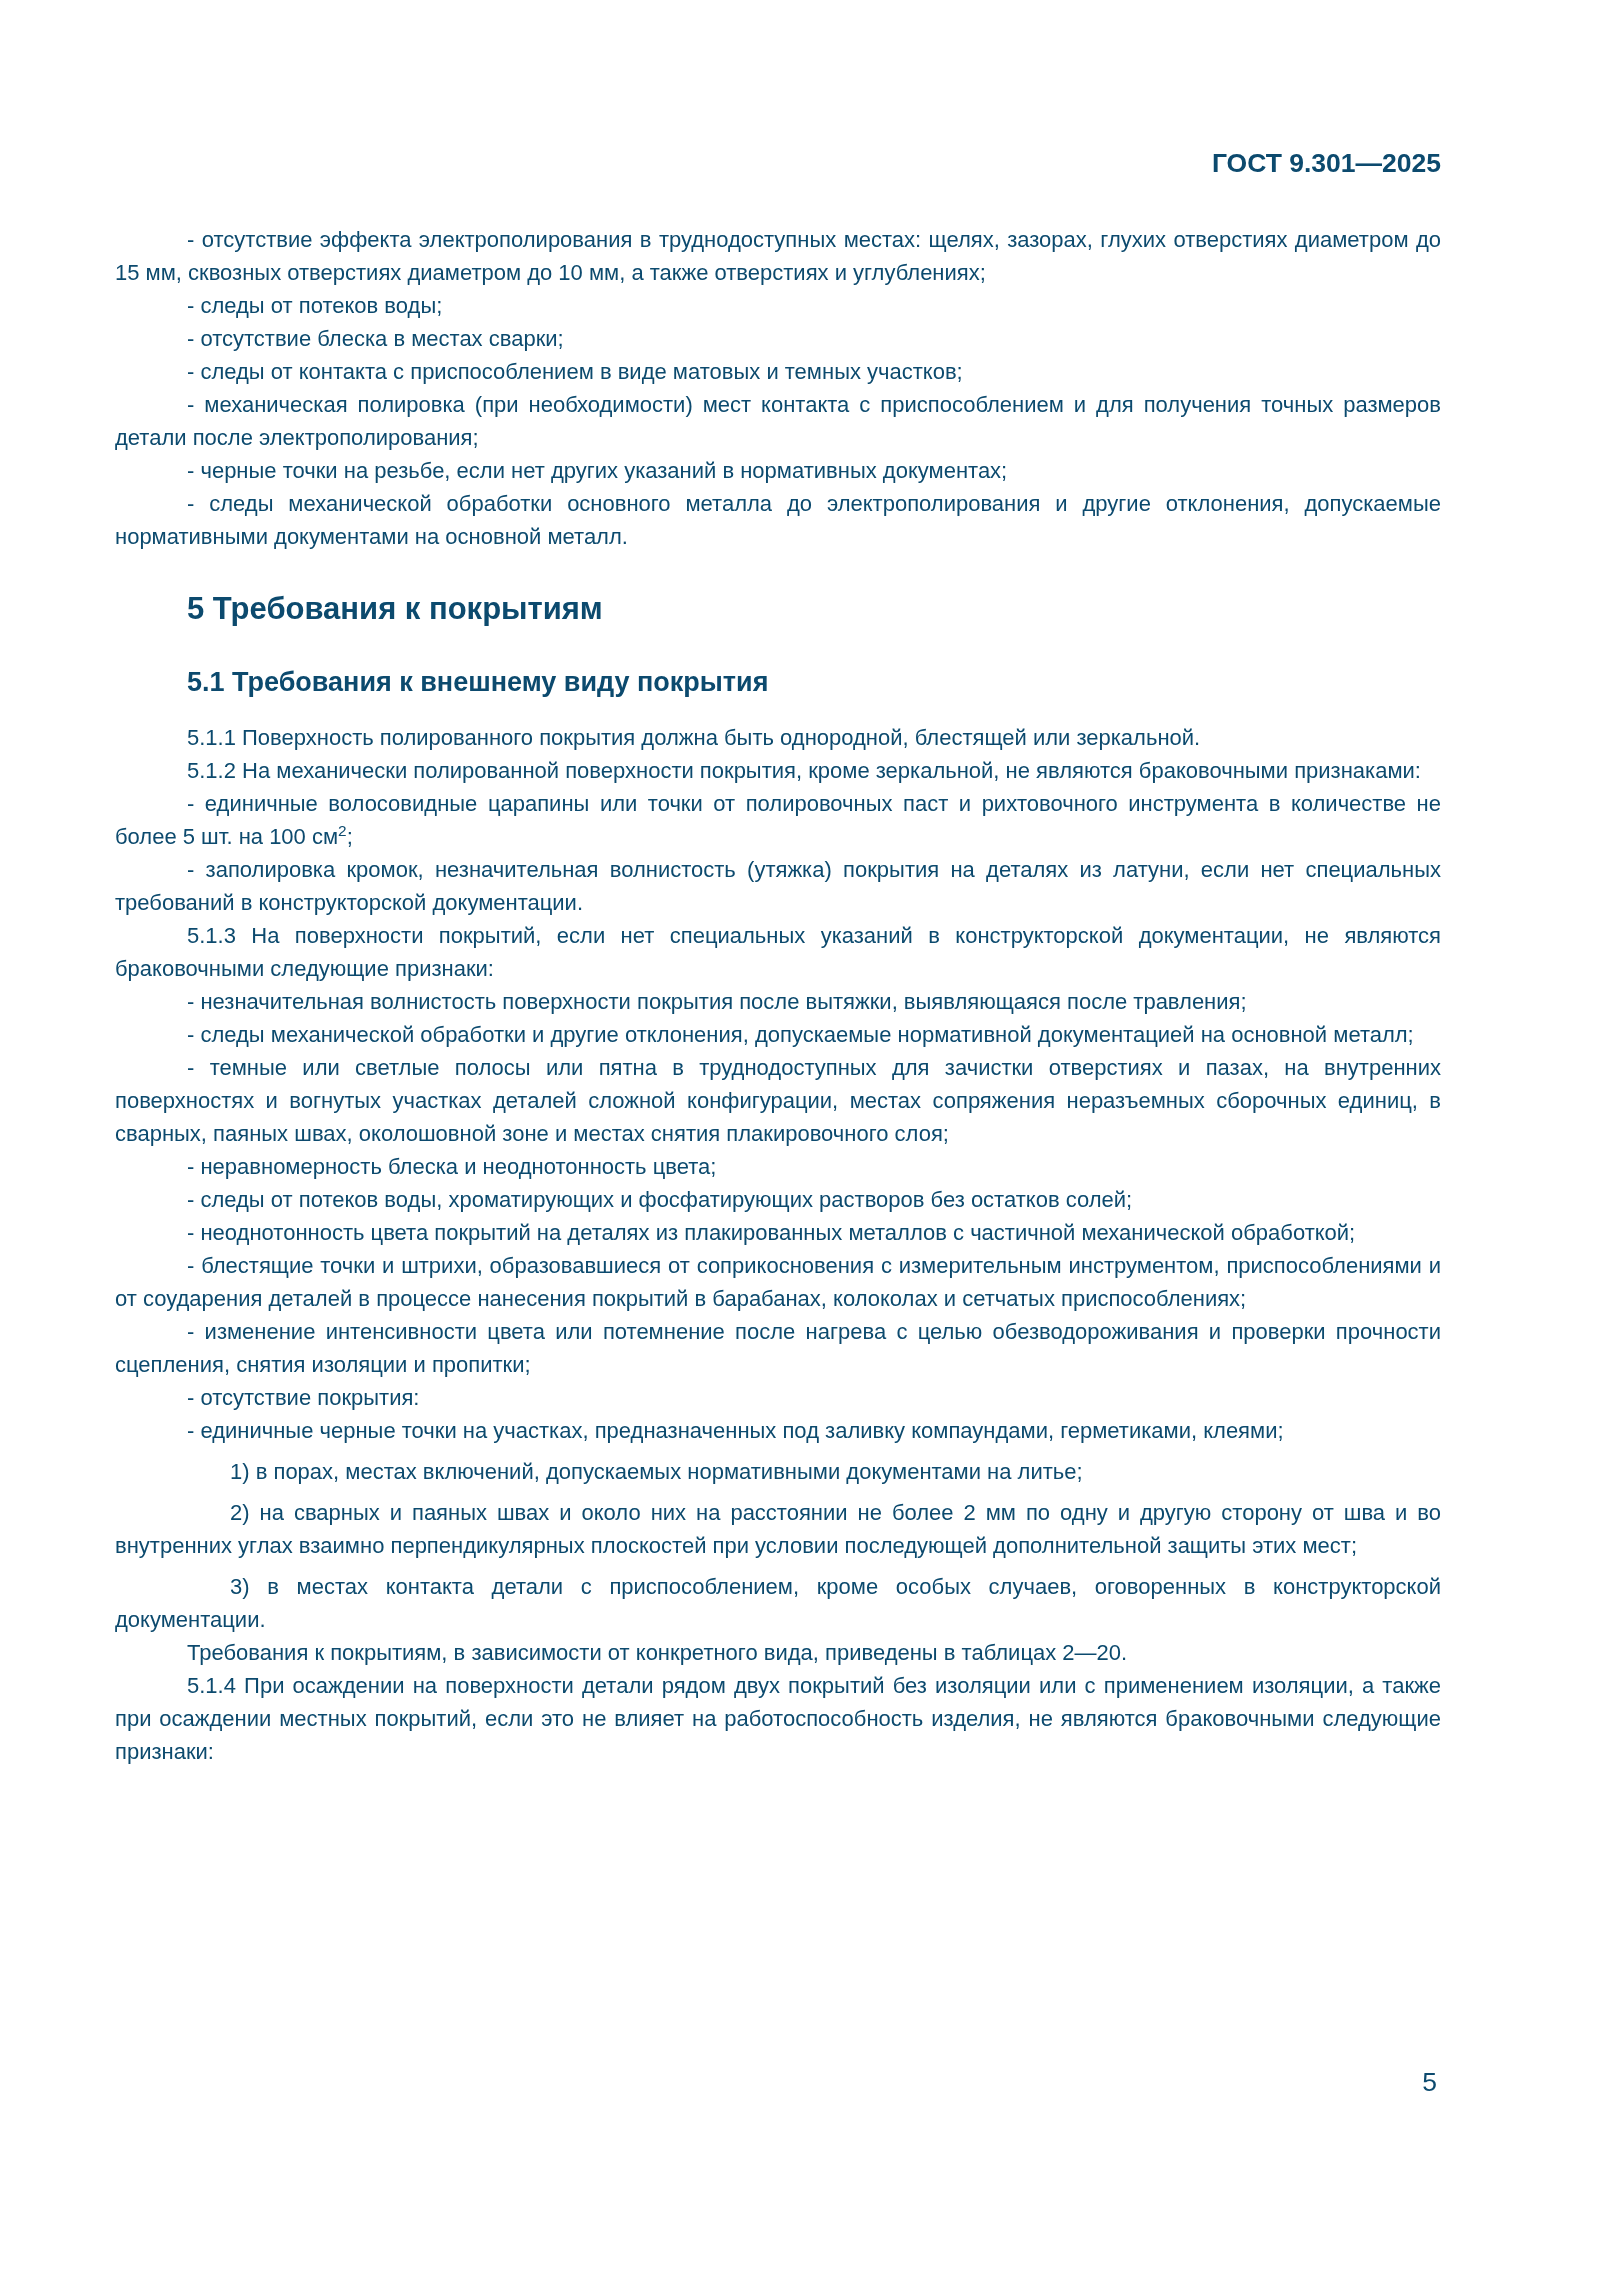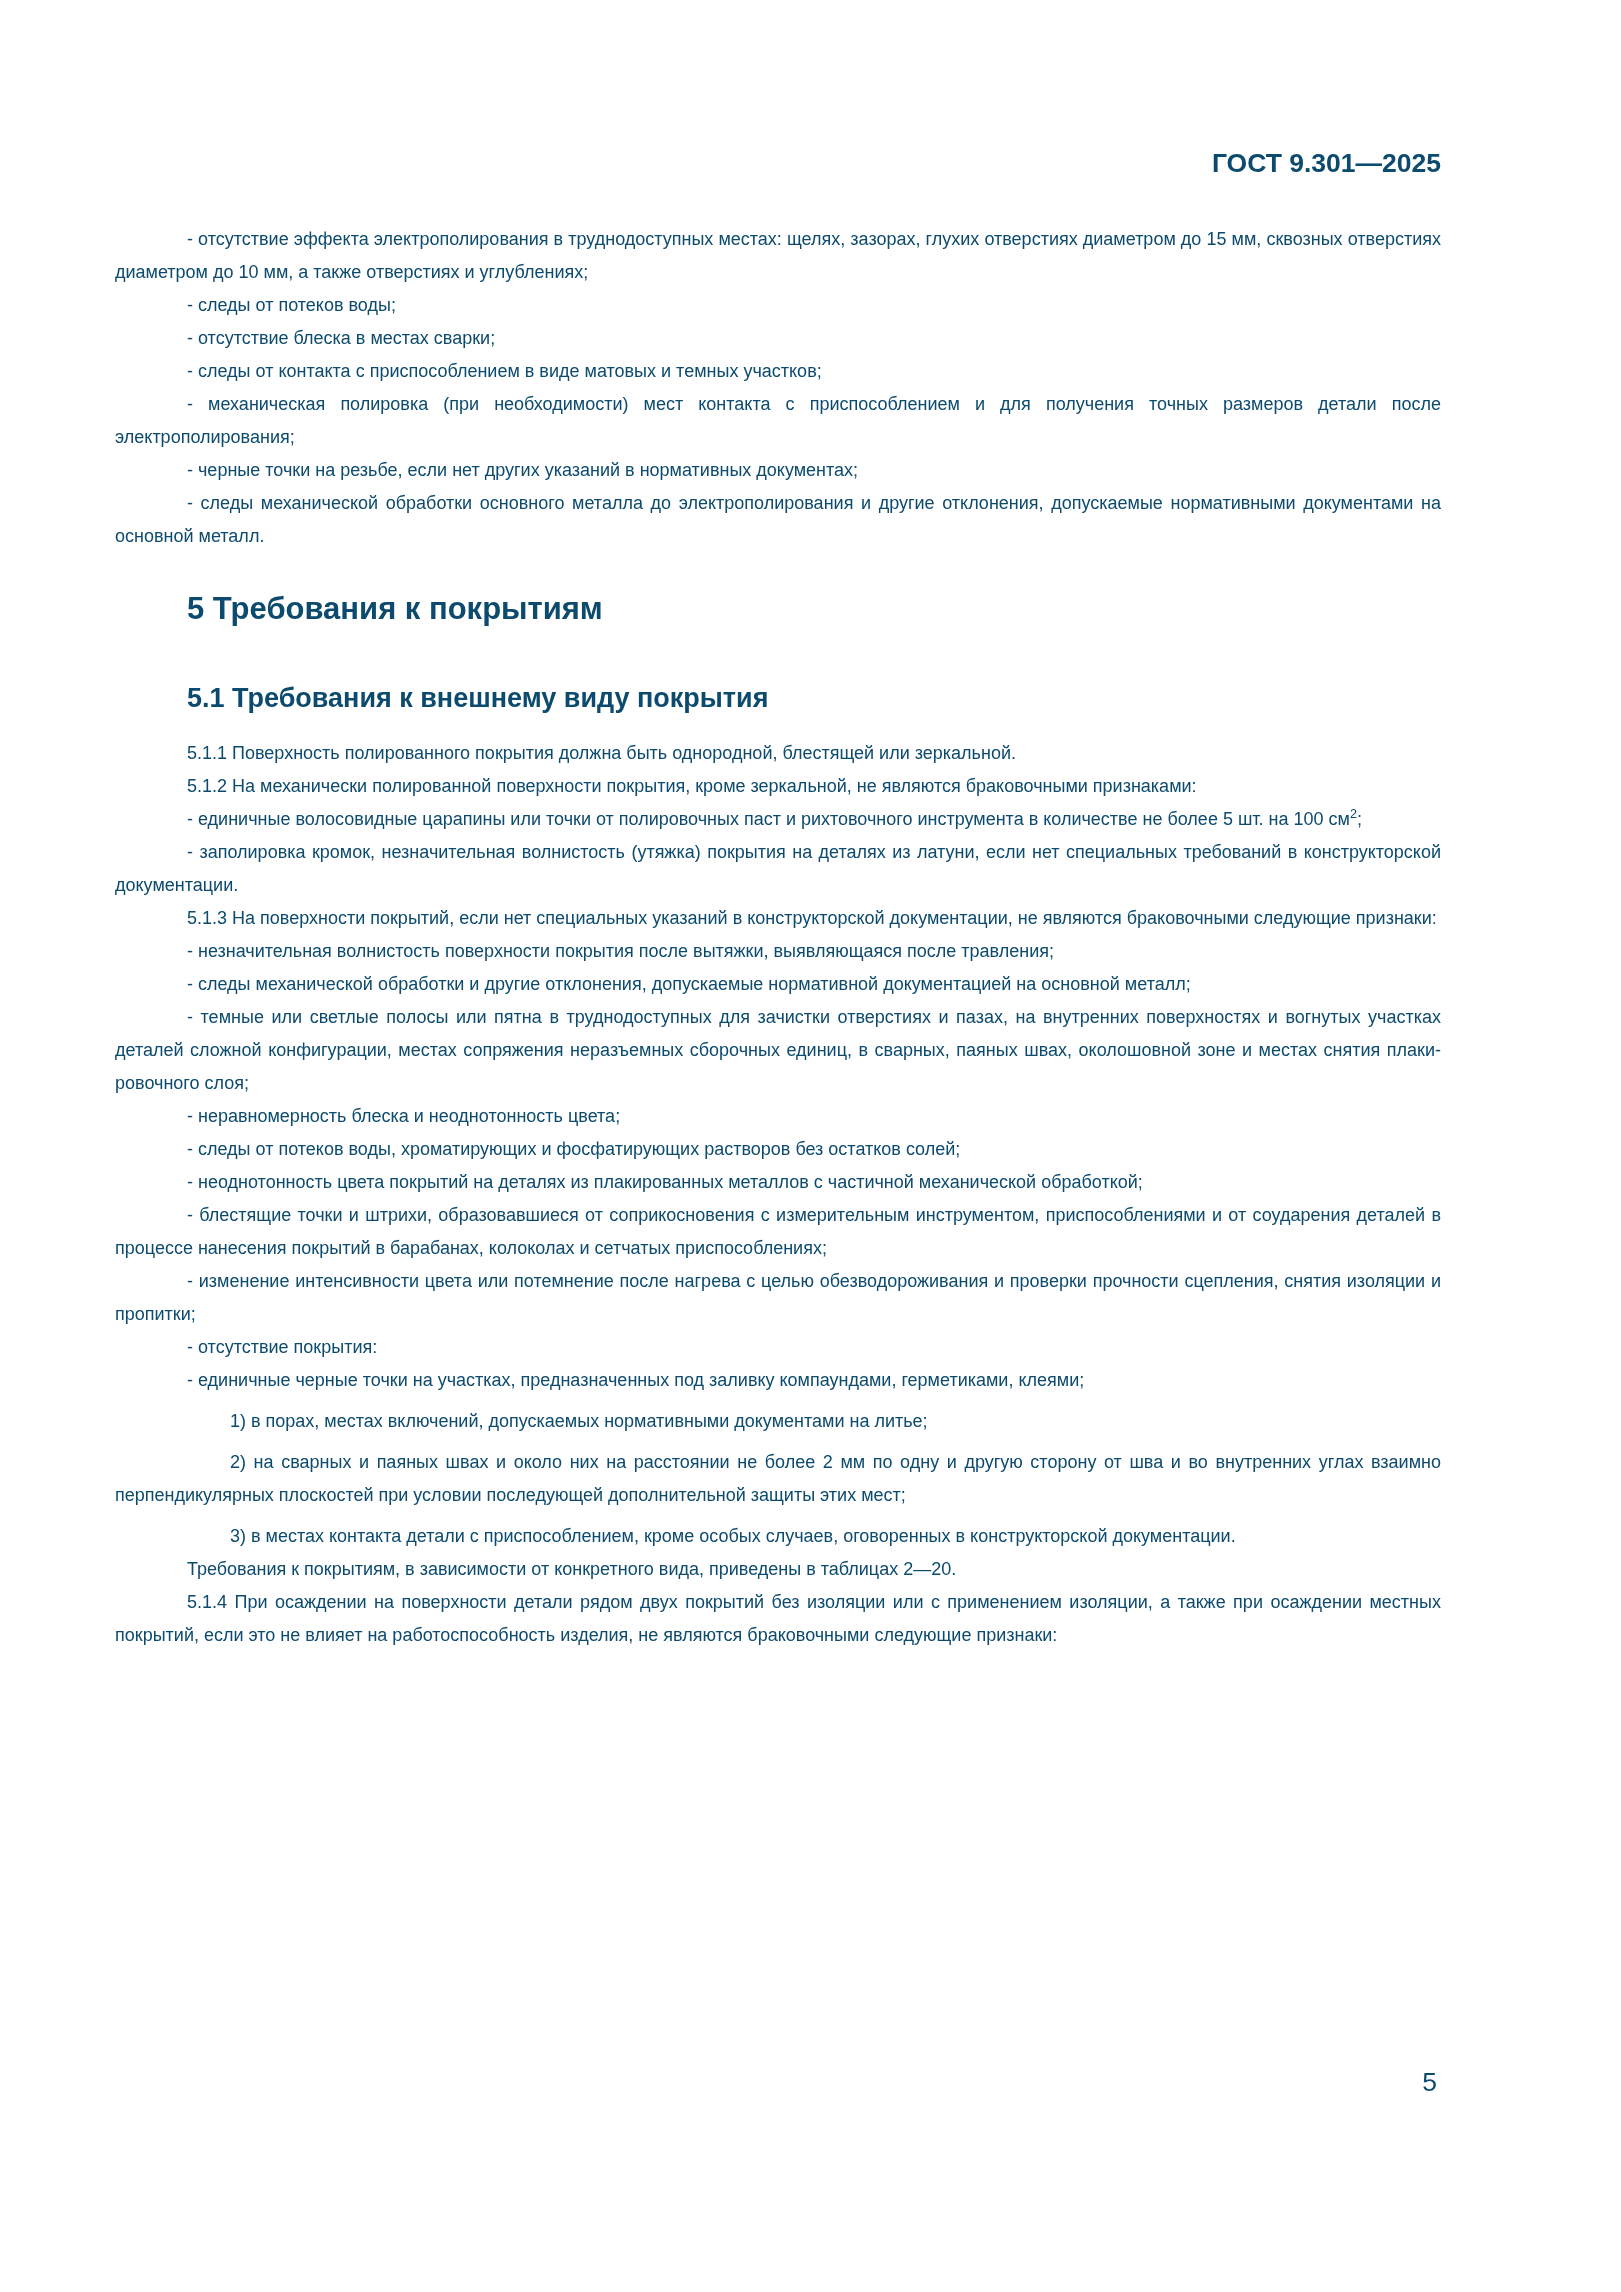--- a/index.html
+++ b/index.html
@@ -20,33 +20,33 @@
   }
   .doc-code {
     font-weight: 700;
     font-size: 26.5px;
     line-height: 33px;
     text-align: right;
     margin: 0 0 43px 0;
   }
   p.para {
     margin: 0;
-    font-size: 18px;
+    font-size: 22px;
     line-height: 33px;
     text-align: justify;
     text-indent: 72px;
     hyphens: manual;
     -webkit-hyphens: manual;
   }
   p.para.sub { text-indent: 115px; margin-top: 8px; }
   h1.sec {
     font-size: 31px;
     line-height: 39px;
     font-weight: 700;
-    margin: 36px 0 54px 0;
+    margin: 36px 0 38px 0;
     text-indent: 72px;
   }
   h2.subsec {
     font-size: 27px;
     line-height: 33px;
     font-weight: 700;
     margin: 0 0 21.6px 0;
     text-indent: 72px;
   }
   .sup {

